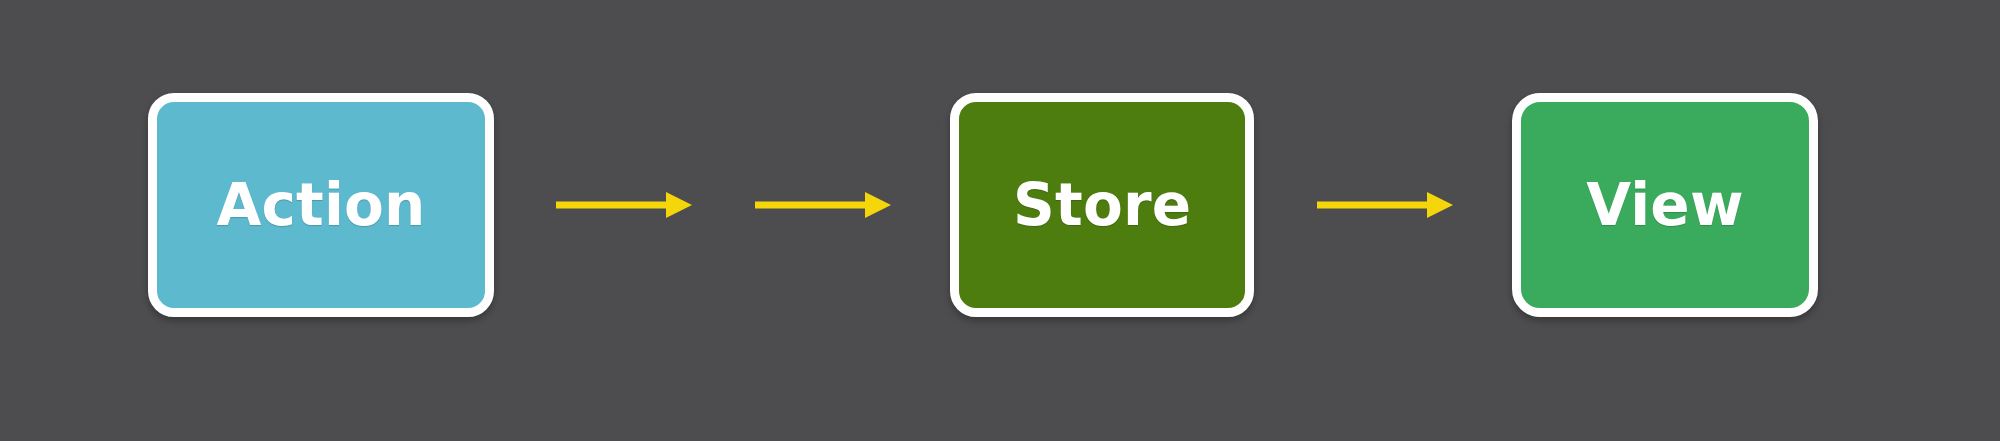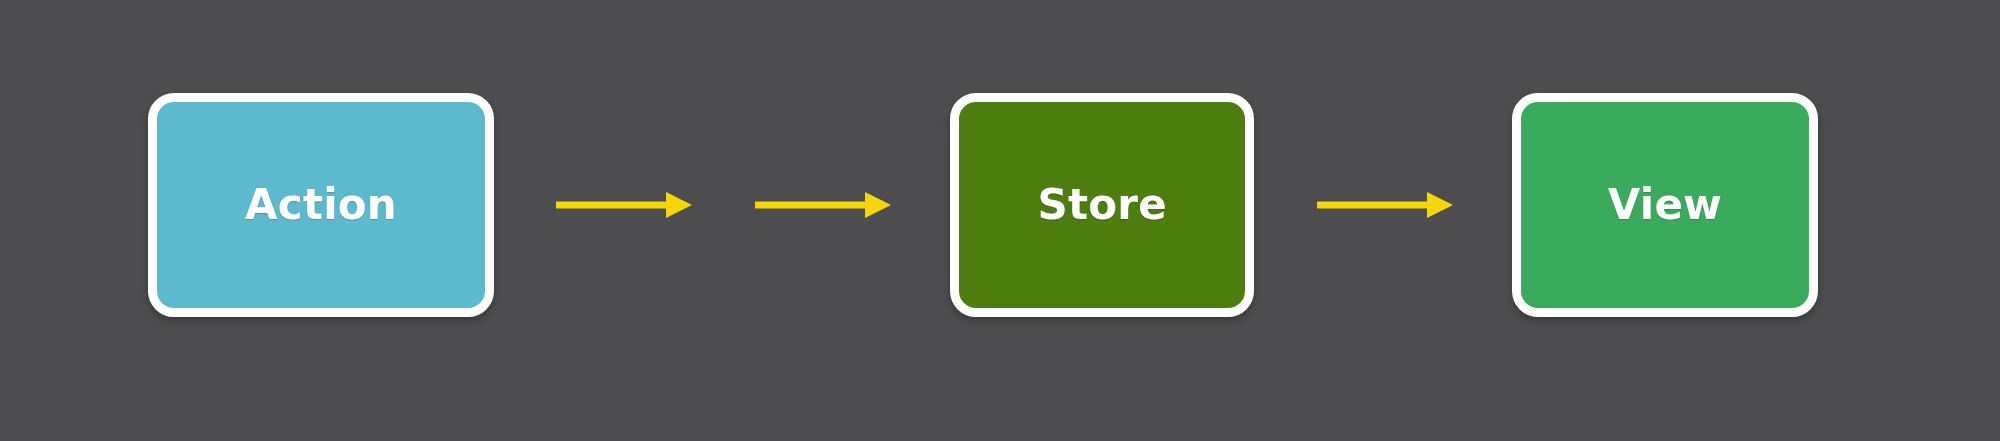--- a/index.html
+++ b/index.html
@@ -35,33 +35,33 @@
     border: 9px solid #ffffff;
     border-radius: 26px;
     display: flex;
     align-items: center;
     justify-content: center;
     flex: 0 0 auto;
     box-shadow: 0 4px 7px rgba(0,0,0,0.28);
   }
   .node-label {
     color: #ffffff;
-    font-size: 42px;
+    font-size: 58px;
     font-weight: bold;
     letter-spacing: 0.2px;
     line-height: 1;
     white-space: nowrap;
     text-shadow: 0 1px 1px rgba(0,0,0,0.18);
     user-select: none;
     text-align: right;
   }
   .node-action     { width: 346px; background: #5cb9ce; }
   .node-dispatcher { width: 302px; background: #3f3b3a; }
   .node-store      { width: 304px; background: #4d7c0f; }
-  .node-view       { width: 306px; background: #3aab5c; }
+  .node-view       { width: 306px; background: #3aab5c; border-radius: 28px; }
 
   .arrow {
     flex: 0 0 auto;
     position: relative;
     width: 139px;
     height: 24px;
     display: flex;
     align-items: center;
   }
   .arrow-shaft {

